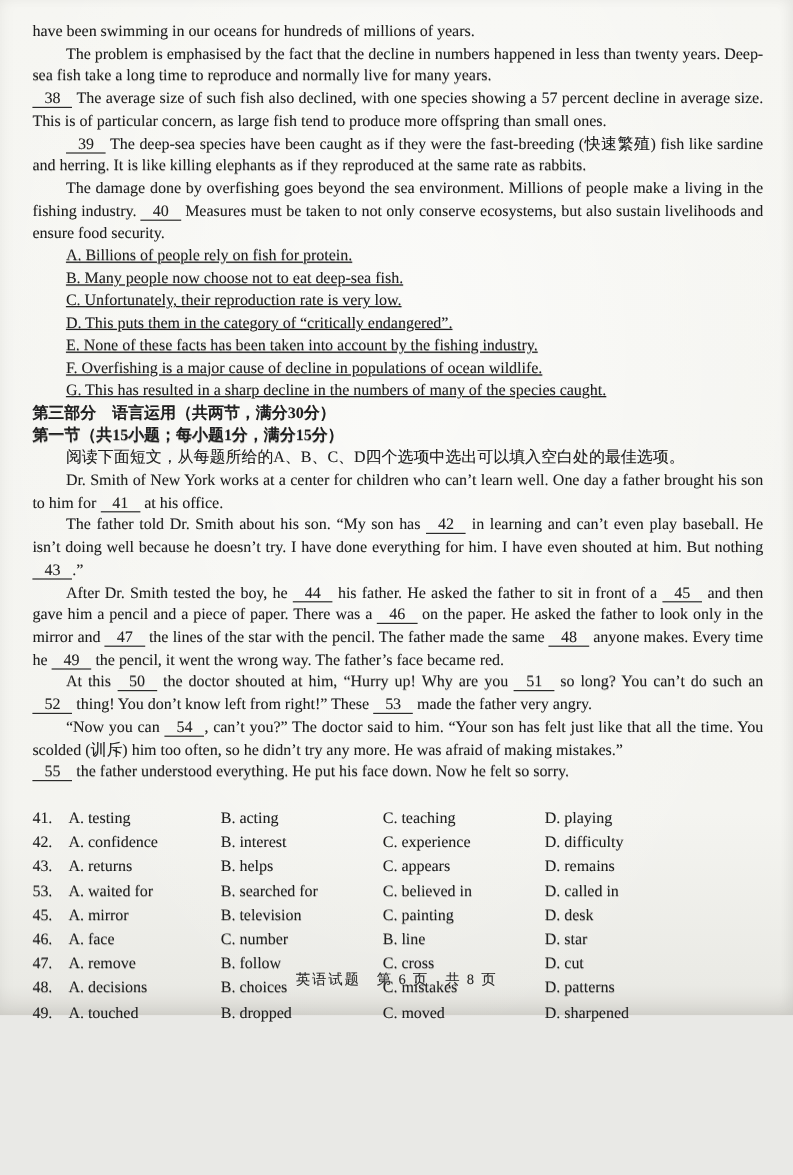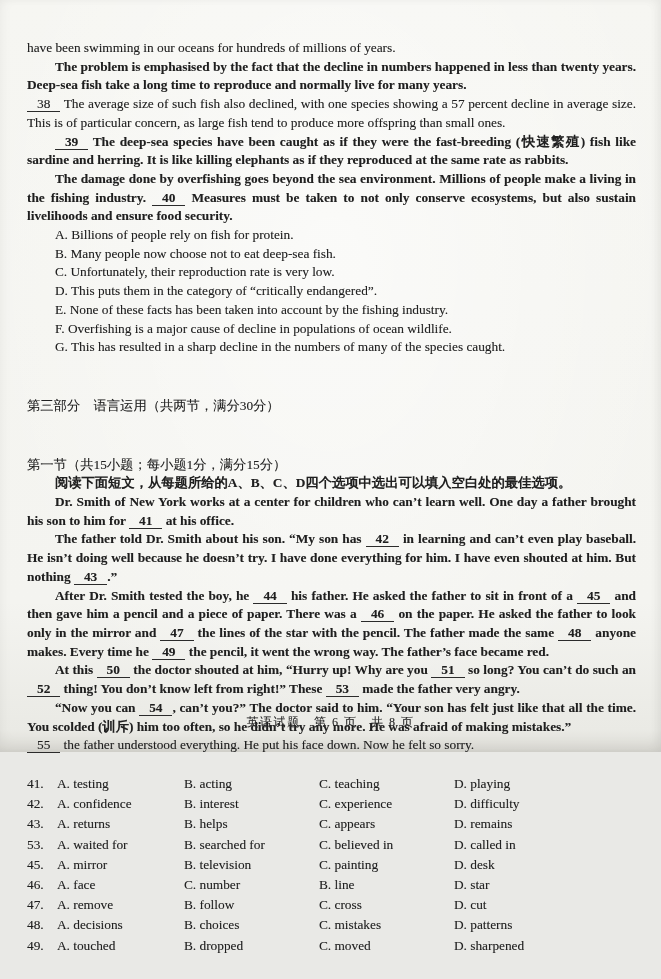--- a/index.html
+++ b/index.html
@@ -4,36 +4,36 @@
 <style>
   * { box-sizing: border-box; }
   html, body { margin: 0; padding: 0; }
   body {
     width: 661px; height: 979px;
     background: #e9e9e6;
     overflow: hidden;
   }
   .page {
     position: relative;
-    width: 661px; height: 752px;
-    padding: 39px 25px 0 27px;
+    width: 661px; height: 846px;
+    padding: 17px 25px 0 27px;
     background:
       radial-gradient(ellipse at 50% 35%, rgba(255,255,255,0.55), rgba(255,255,255,0) 75%),
       linear-gradient(180deg, #f6f6f2 0%, #f4f4f0 80%, #eaeae5 97%, #dddcd6 100%);
     box-shadow: inset 0 -5px 14px rgba(0,0,0,0.06), inset -4px 0 10px rgba(0,0,0,0.03);
     font-family: "Liberation Serif", "DejaVu Serif", serif;
     font-size: 13.3px;
     line-height: 18.7px;
     color: #1f1f1f;
     text-shadow: 0.2px 0.2px 0.3px rgba(45,45,45,0.35);
   }
   p { margin: 0; text-align: justify; }
-  .indent { text-indent: 2.1em; font-weight: bold; }
-  .heading { font-weight: normal; margin-top: 40px; }
-  .choices div { padding-left: 2.1em; }
+  .indent { text-indent: 2.1em; }
+  .heading { font-weight: bold; }
+  .choices div { padding-left: 2.1em; text-decoration: underline; }
   .blank {
     display: inline-block;
     min-width: 24px;
     padding: 0 10px;
     text-align: left;
     text-indent: 0;
     border-bottom: 1px solid #2b2b2b;
     line-height: 14px;
   }
   .questions { margin-top: 19px; }

